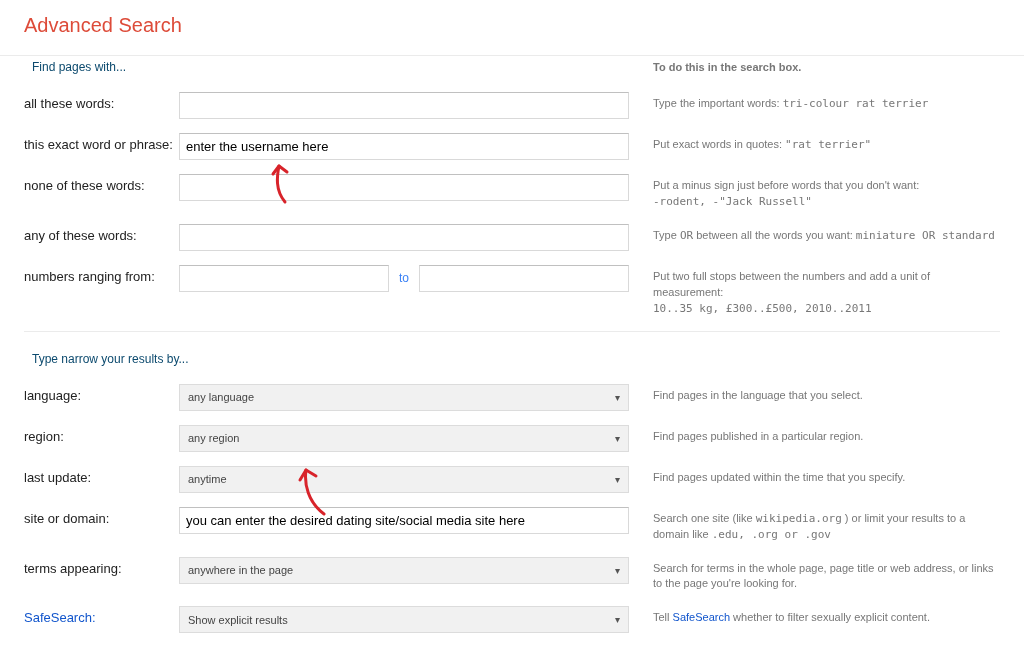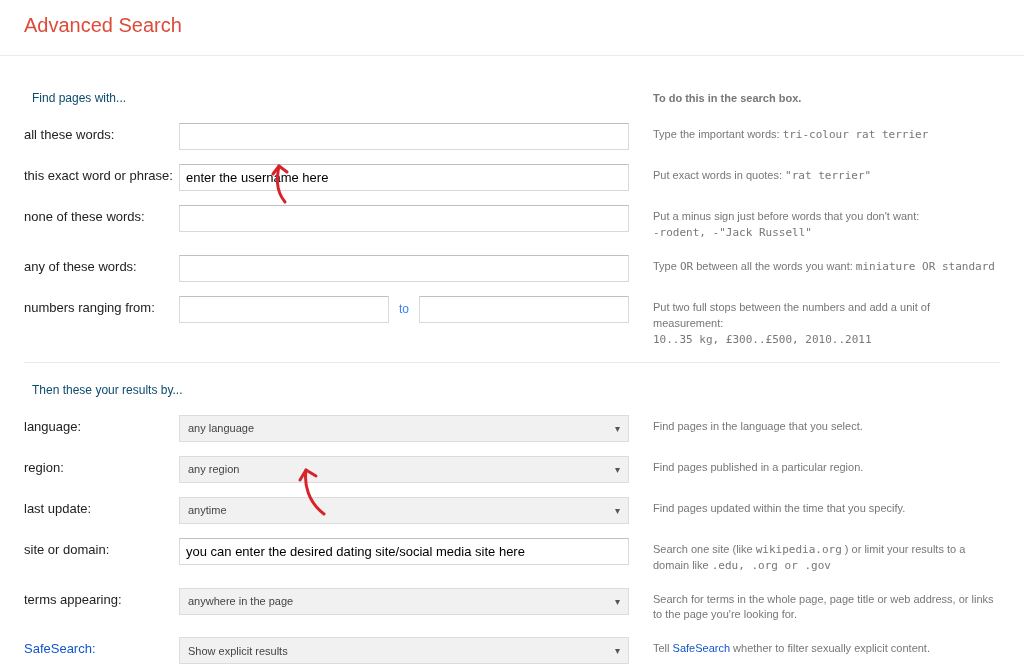--- a/index.html
+++ b/index.html
@@ -90,21 +90,21 @@
     display: flex;
     align-items: center;
     justify-content: space-between;
     padding: 0 8px;
     cursor: default;
     font-size: 11px;
     color: #444;
     font-weight: normal;
   }
   .dropdown .chev { font-size: 10px; color: #555; }
-  .row.top-row { margin-bottom: 0; margin-top: 31px; }
+  .row.top-row { margin-bottom: 0; }
   .top-row .label { visibility: hidden; }
   .top-row .controls { visibility: hidden; }
   
   .arrow {
     position: absolute;
     pointer-events: none;
   }
   .arrow svg { overflow: visible; }
   .page { position: relative; }
 </style>
@@ -172,21 +172,21 @@
         <input type="text" value="" style="">
       </div>
     </div>
     <div class="tip">
       <span>Put two full stops between the numbers and add a unit of measurement:</span><br><code>10..35 kg, £300..£500, 2010..2011</code>
     </div>
   </div>
 
   <hr class="sep" style="margin-left:0;margin-right:0">
 
-  <div class="section-heading" style="margin-top:20px;max-width:160px">Then these your results by...</div>
+  <div class="section-heading" style="margin-top:20px;max-width:160px">Type narrow your results by...</div>
 
   <div class="row">
     <div class="label">language:</div>
     <div class="controls">
       <div class="dropdown">
         <span>any language</span>
         <span class="chev">▾</span>
       </div>
     </div>
     <div class="tip">Find pages in the language that you select.</div>

